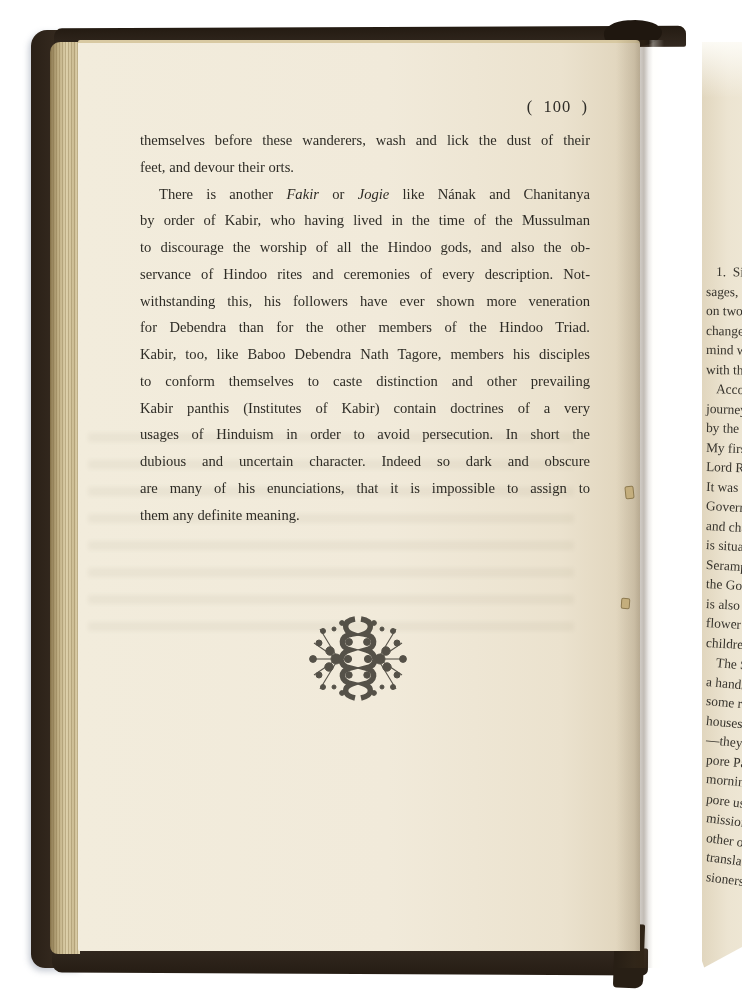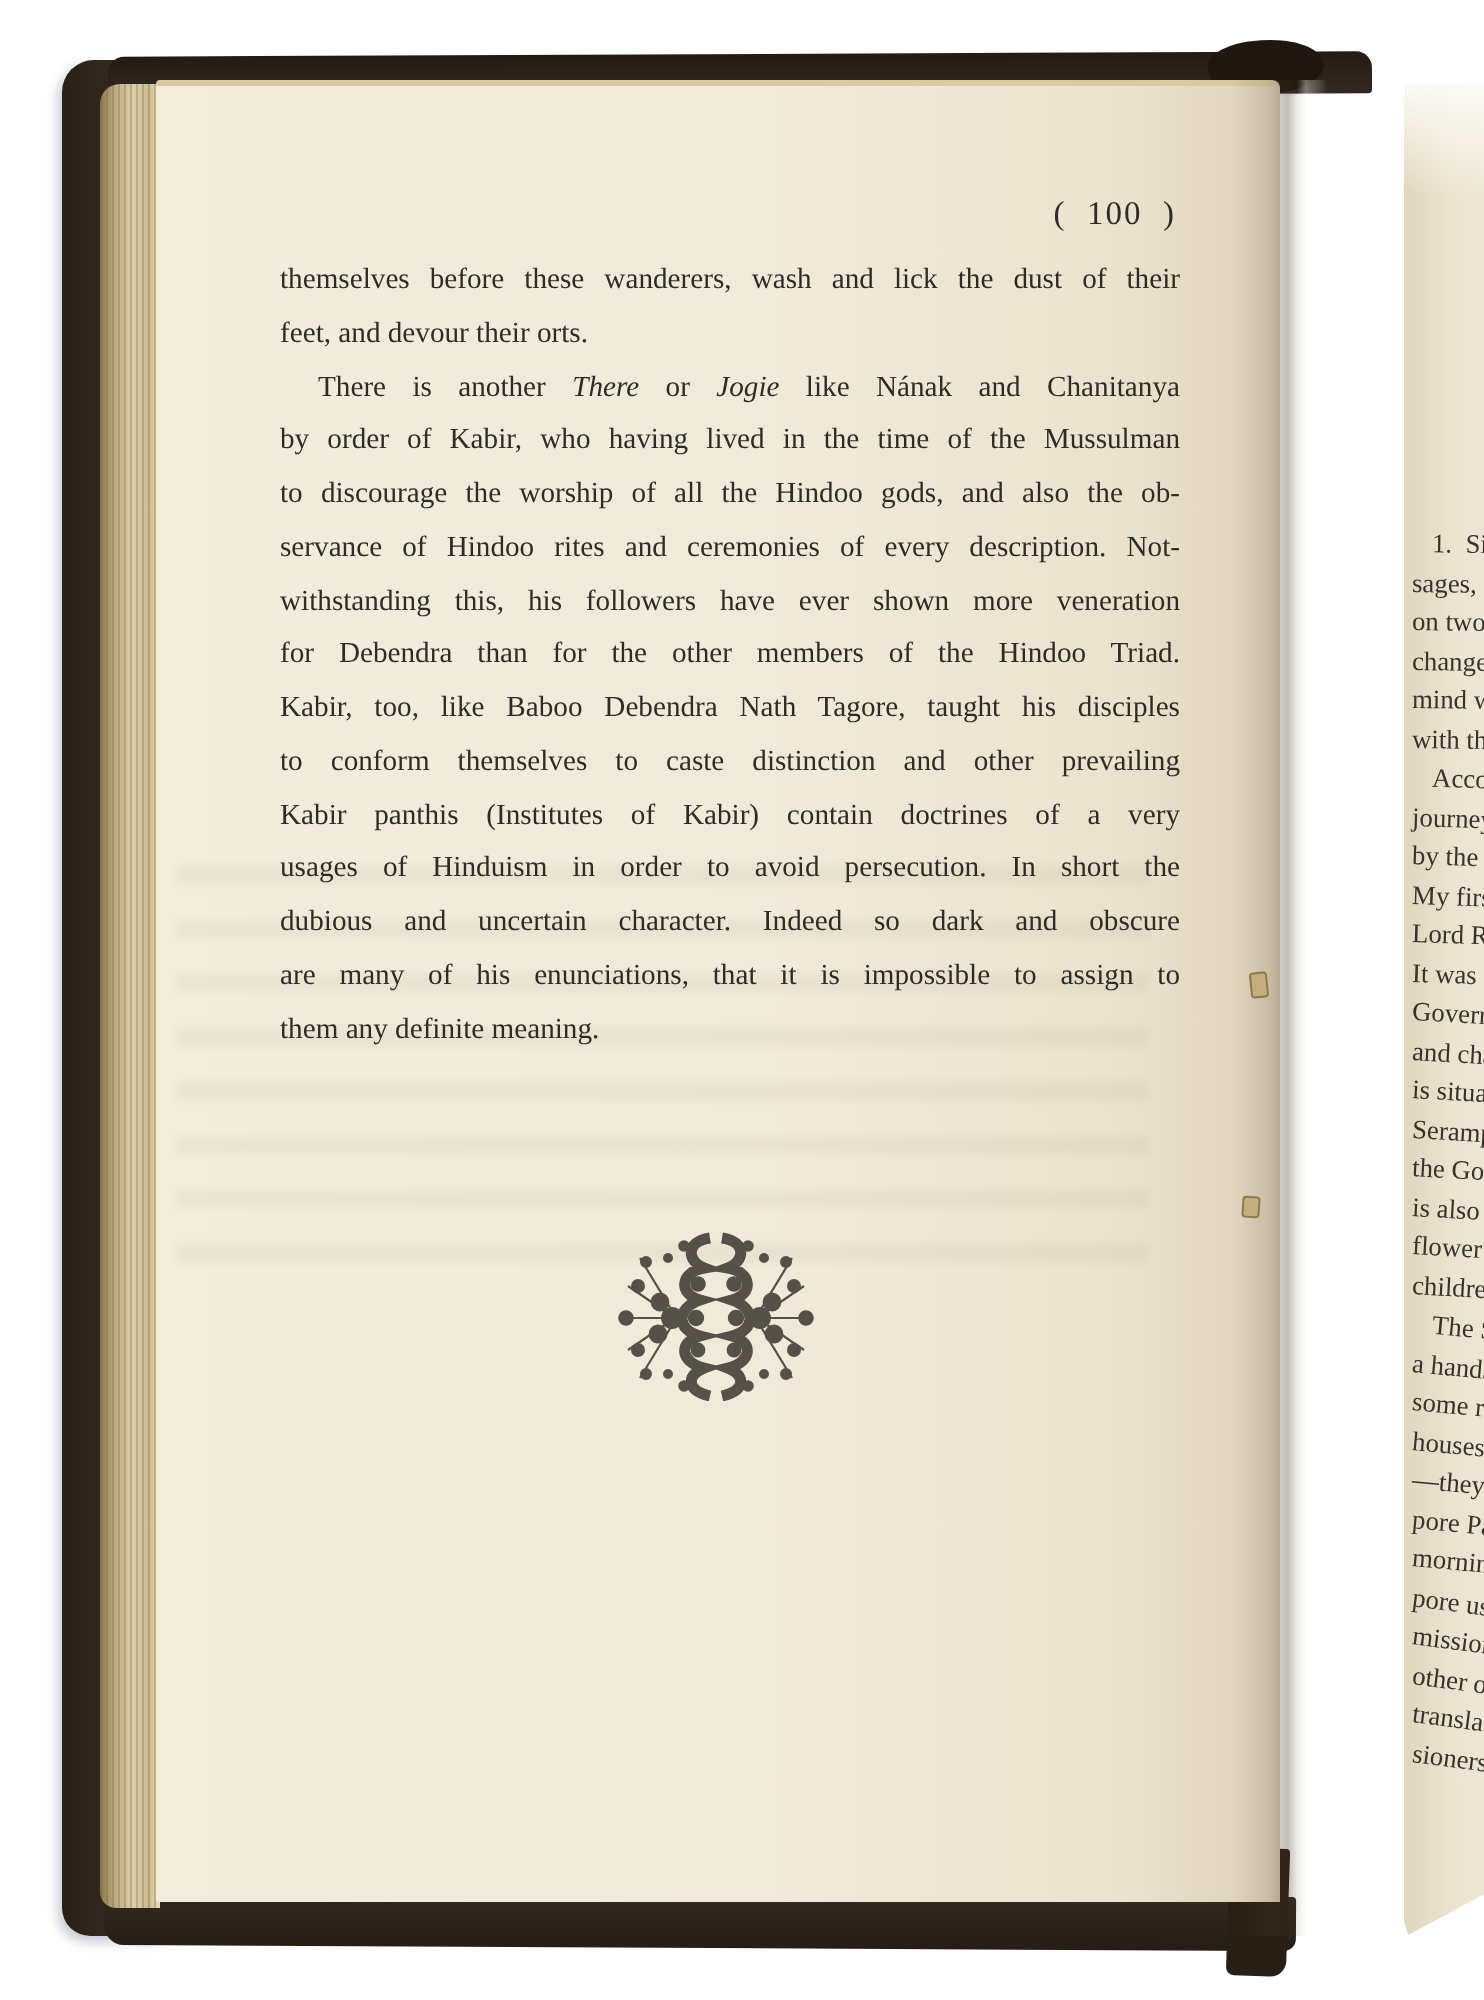--- a/index.html
+++ b/index.html
@@ -121,27 +121,27 @@
 <div class="corner-patch"></div>
 <div class="fore-edge"></div>
 
 <div class="left-page">
   <div class="showthrough"></div>
   <div class="pageno">(  100  )</div>
 
   <div class="text-block">
     <div class="pline">themselves before these wanderers, wash and lick the dust of their</div>
     <div class="pline end">feet, and devour their orts.</div>
-    <div class="pline indent"><span>There is another </span><span class="ital">There</span><span> or </span><span class="ital">Jogie</span><span> like Nának and Chanitanya</span></div>
+    <div class="pline indent"><span>There is another </span><span class="ital">Fakir</span><span> or </span><span class="ital">Jogie</span><span> like Nának and Chanitanya</span></div>
     <div class="pline">by order of Kabir, who having lived in the time of the Mussulman</div>
     <div class="pline">to discourage the worship of all the Hindoo gods, and also the ob-</div>
     <div class="pline">servance of Hindoo rites and ceremonies of every description. Not-</div>
     <div class="pline">withstanding this, his followers have ever shown more veneration</div>
     <div class="pline">for Debendra than for the other members of the Hindoo Triad.</div>
-    <div class="pline">Kabir, too, like Baboo Debendra Nath Tagore, taught his disciples</div>
+    <div class="pline">Kabir, too, like Baboo Debendra Nath Tagore, members his disciples</div>
     <div class="pline">to conform themselves to caste distinction and other prevailing</div>
     <div class="pline">Kabir panthis (Institutes of Kabir) contain doctrines of a very</div>
     <div class="pline">usages of Hinduism in order to avoid persecution. In short the</div>
     <div class="pline">dubious and uncertain character. Indeed so dark and obscure</div>
     <div class="pline">are many of his enunciations, that it is impossible to assign to</div>
     <div class="pline end">them any definite meaning.</div>
   </div>
 
   <svg class="ornament" viewBox="0 0 104 90" xmlns="http://www.w3.org/2000/svg">
     <defs>

